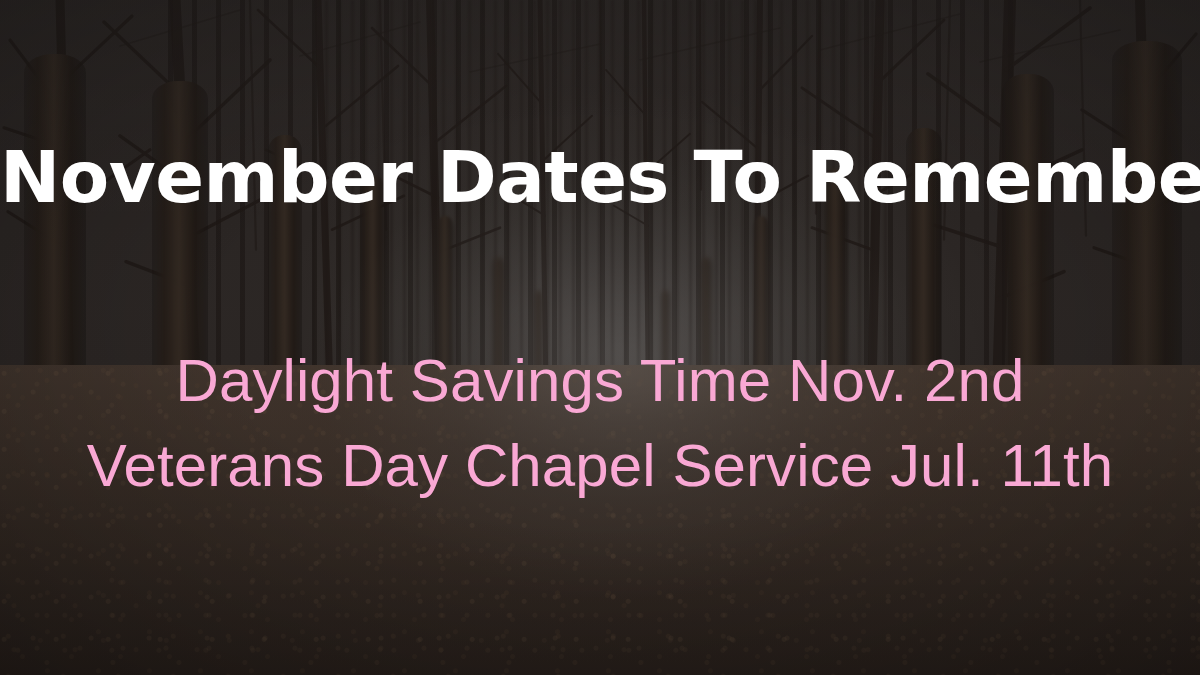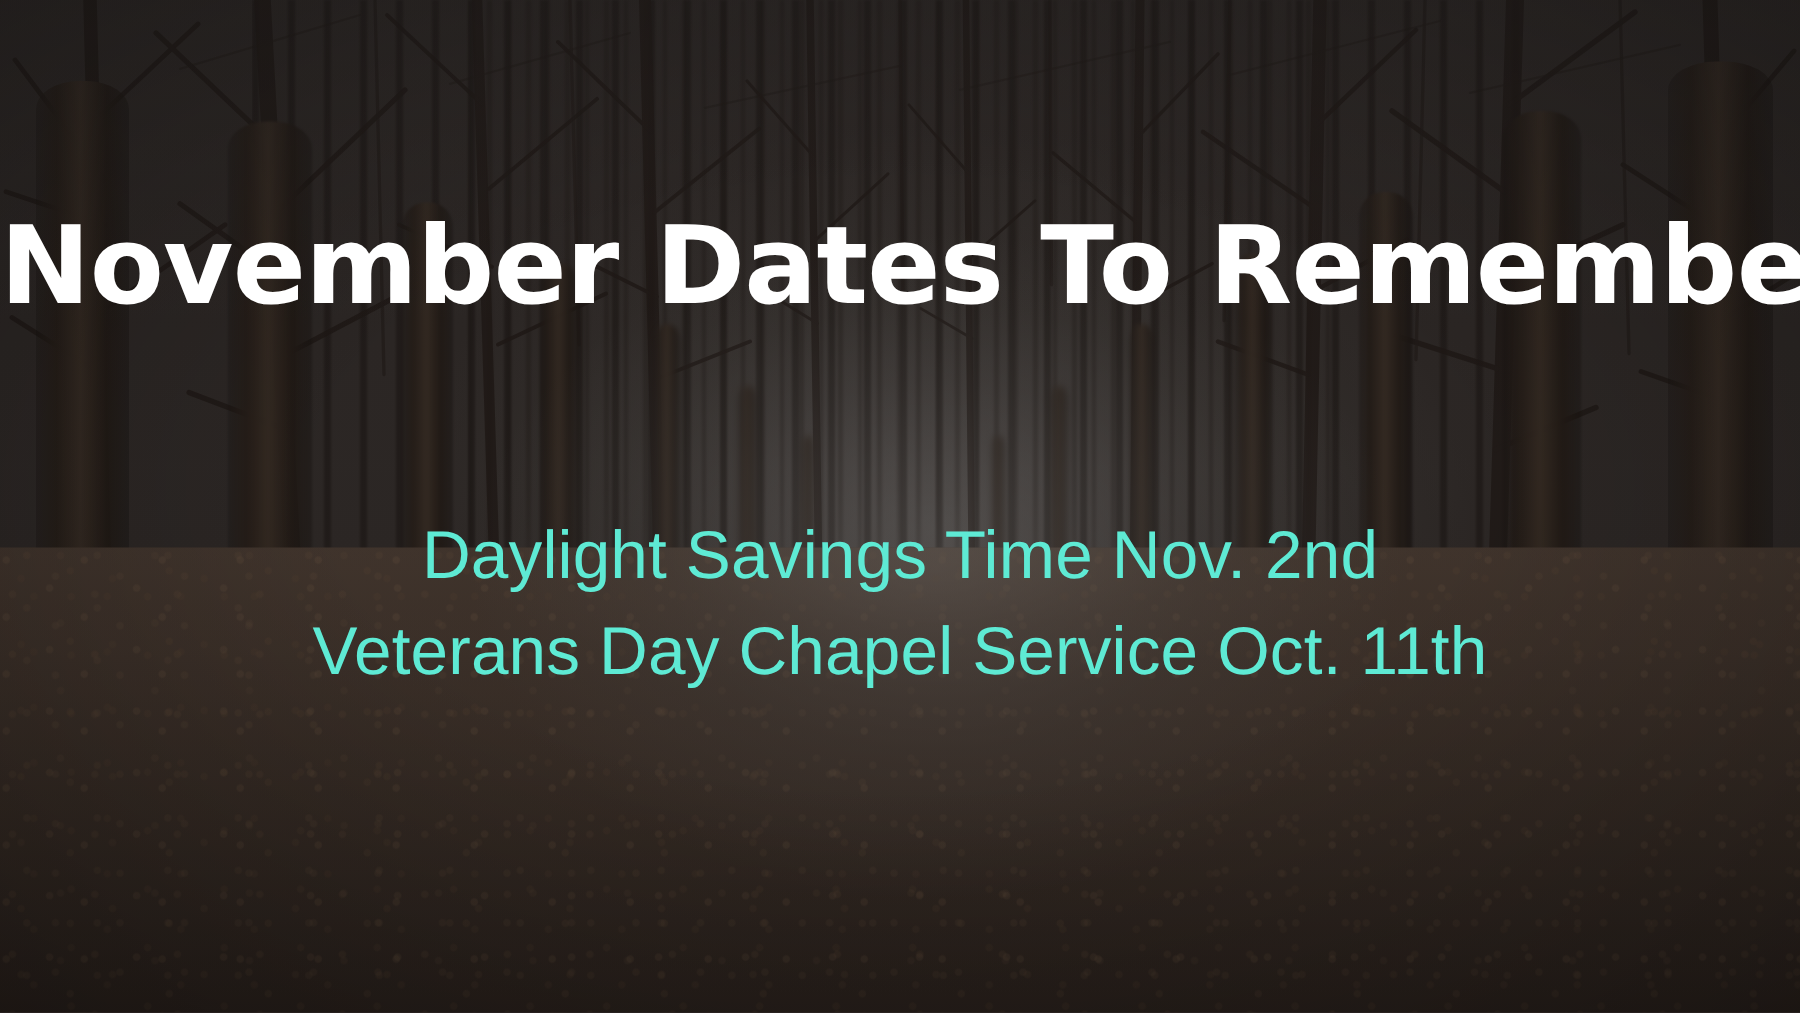--- a/index.html
+++ b/index.html
@@ -136,24 +136,24 @@
     line-height:1.04;
     letter-spacing:-.5px;
     white-space:nowrap;
   }
 
   .subtext {
     position:absolute;
     left:0; right:0;
     top:338px;
     text-align:center;
-    color:#5eead4;
+    color:#f9a8d4;
     font-family:"Liberation Sans", sans-serif;
     font-weight:400;
-    font-size:45px;
+    font-size:60px;
     line-height:1.42;
     letter-spacing:.1px;
   }
   .subtext .line { display:block; white-space:nowrap; }
 </style>
 </head>
 <body>
 
 <div class="slide">
 
@@ -214,17 +214,17 @@
     <div class="ground"></div>
     <div class="fog"></div>
     <div class="scrim"></div>
   </div>
 
   <div class="content">
     <h1 class="headline">November Dates To Remember</h1>
 
     <div class="subtext">
       <span class="line">Daylight Savings Time Nov. 2nd</span>
-      <span class="line">Veterans Day Chapel Service Oct. 11th</span>
+      <span class="line">Veterans Day Chapel Service Jul. 11th</span>
     </div>
   </div>
 
 </div>
 
 </body></html>

